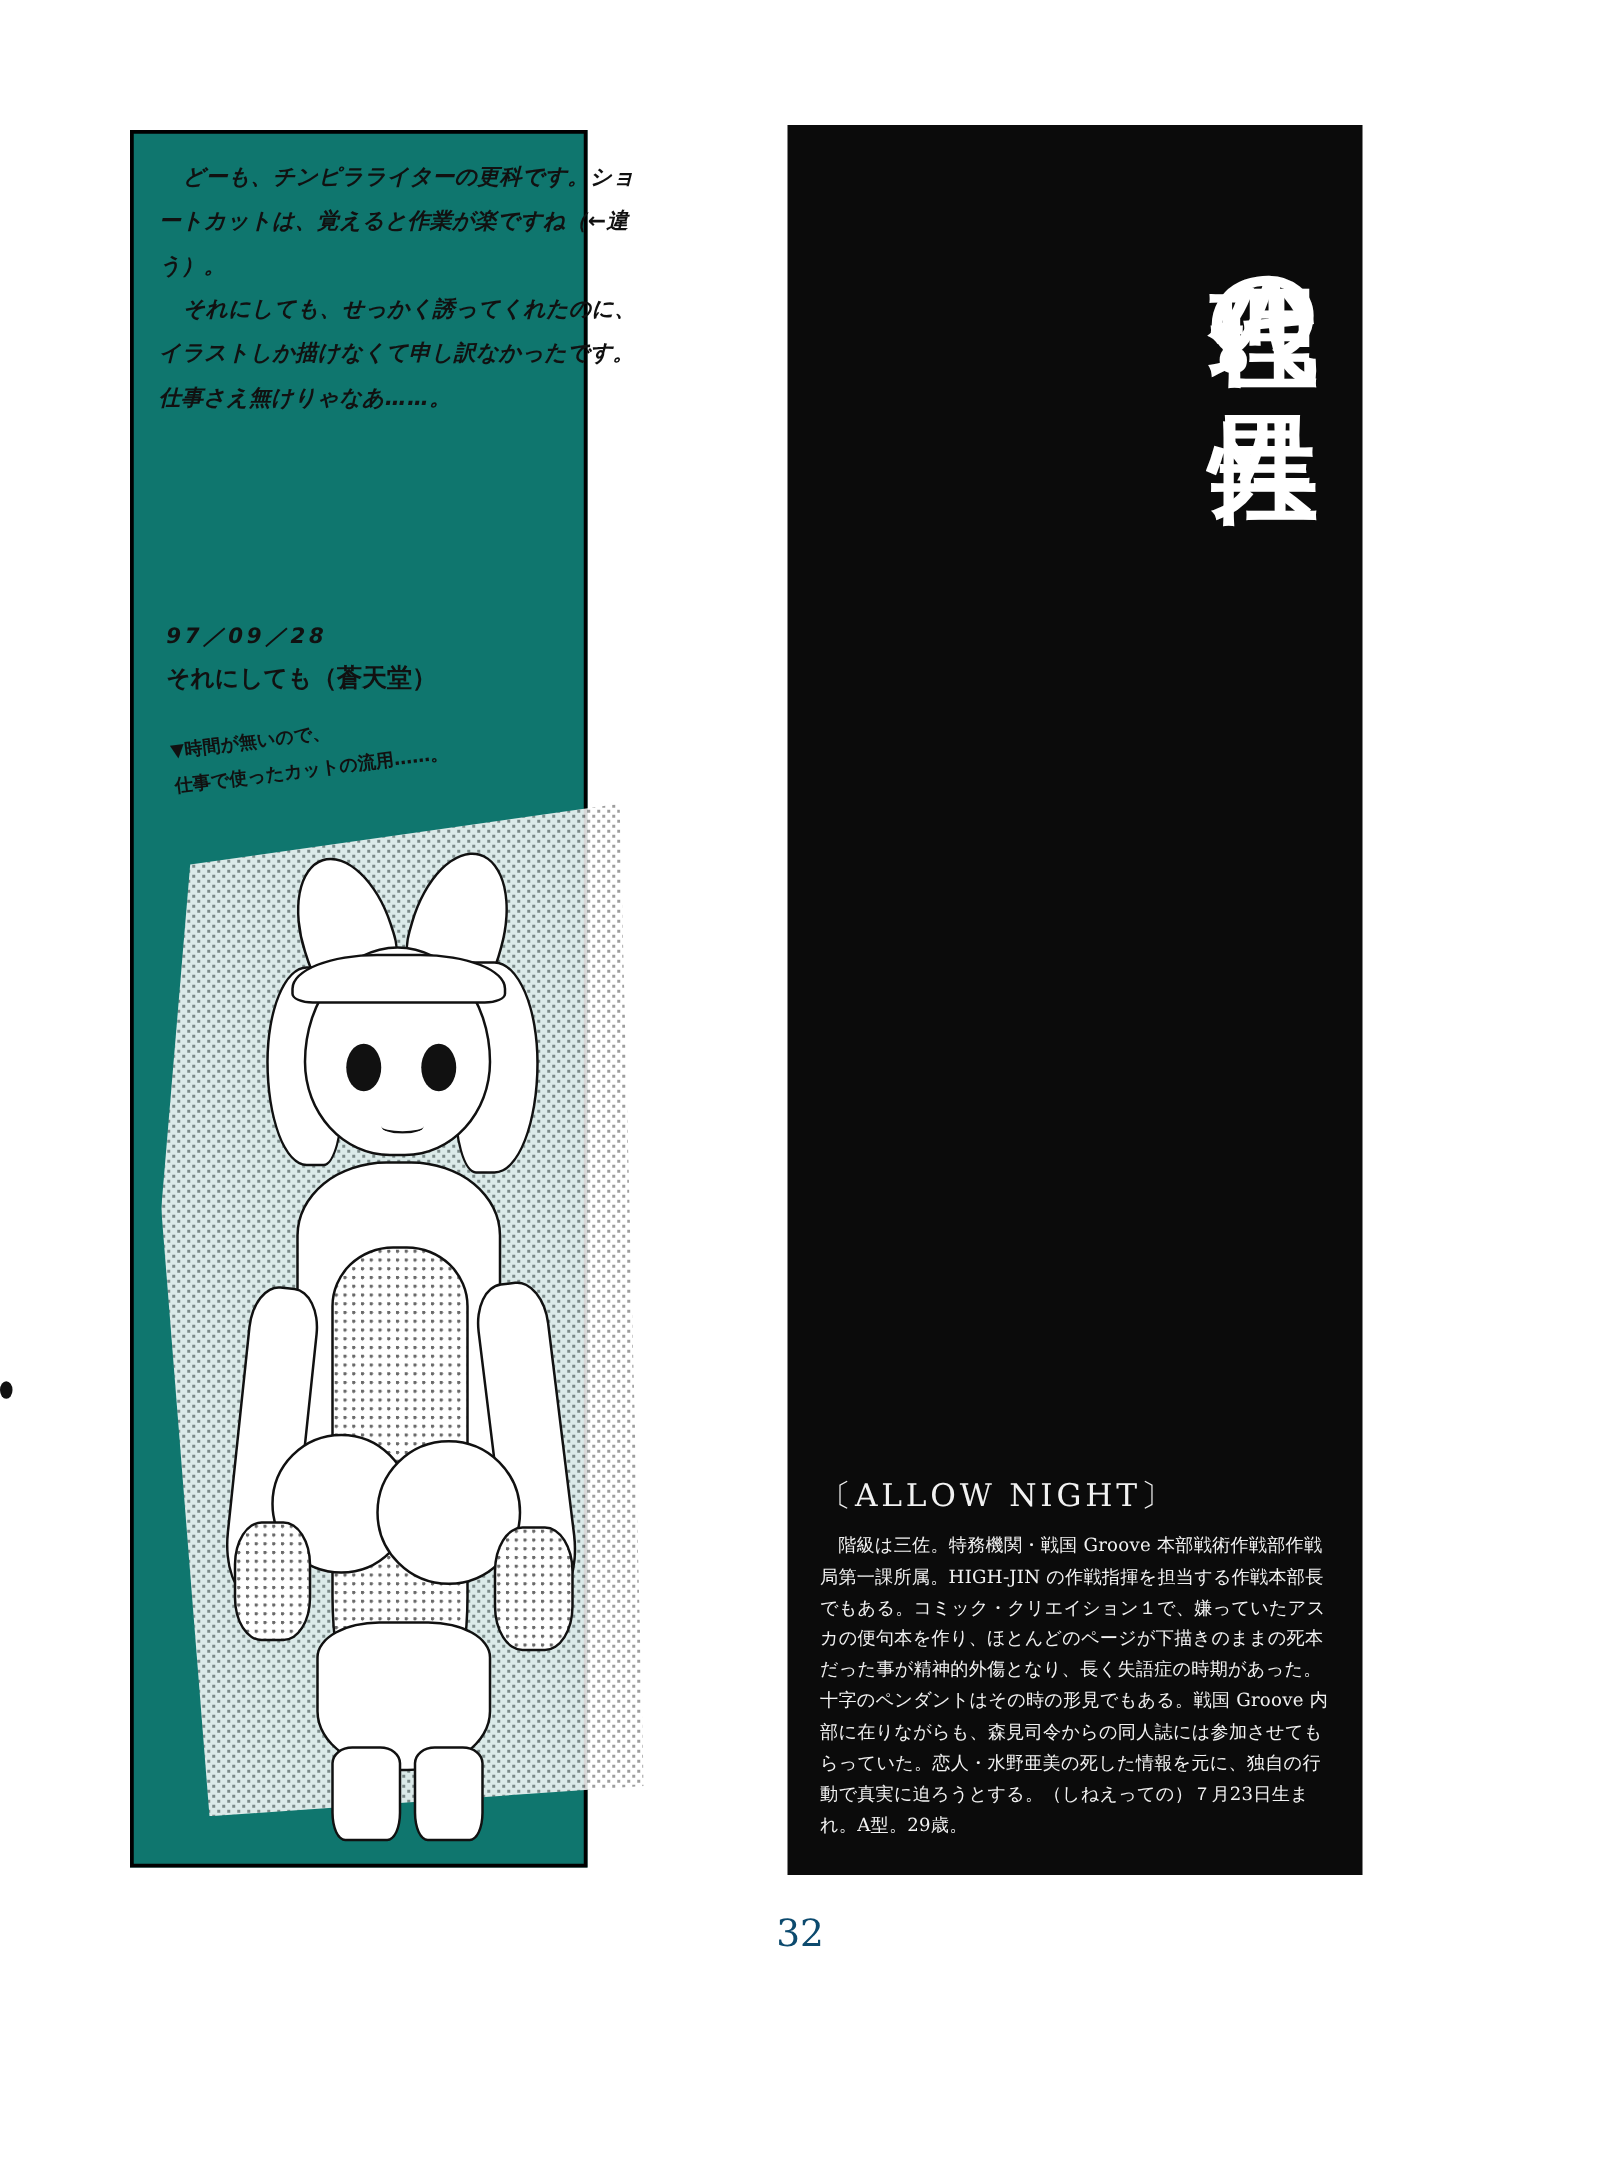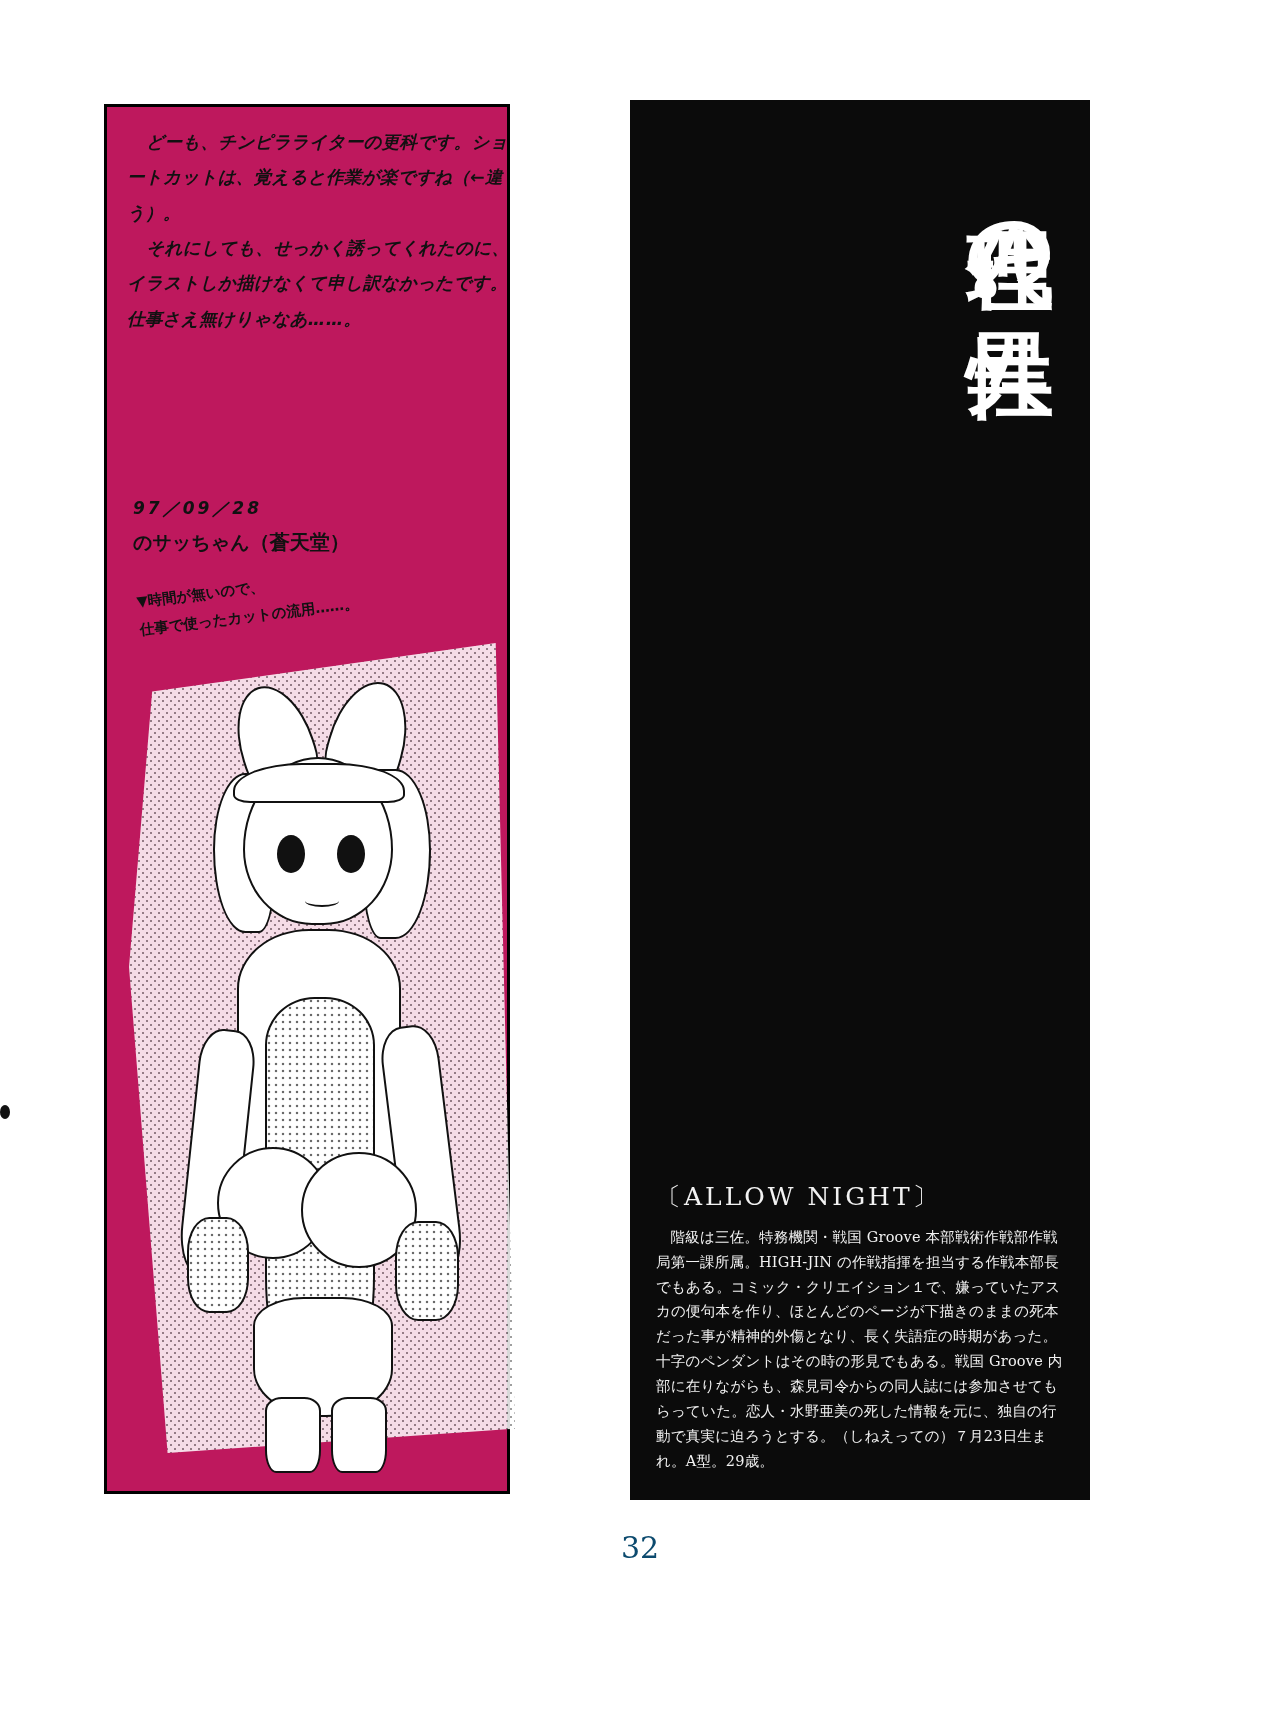--- a/index.html
+++ b/index.html
@@ -13,25 +13,25 @@
     position: relative;
     font-family: "DejaVu Sans", sans-serif;
     overflow: hidden;
   }
 
   
   #left-panel {
     position: absolute;
     left: 104px;
     top: 104px;
-    width: 406px;
+    width: 366px;
     height: 1390px;
     border: 3px solid #000;
     box-sizing: border-box;
-    background: #be185d;
+    background: #0f766e;
   }
 
   #afterword-text {
     position: absolute;
     left: 20px;
     top: 18px;
     width: 392px;
     font-family: "DejaVu Sans", sans-serif;
     font-size: 17.5px;
     line-height: 2.02;
@@ -294,21 +294,21 @@
 <div id="left-panel">
 
   <div id="afterword-text">
     <p>どーも、チンピラライターの更科です。ショートカットは、覚えると作業が楽ですね（←違う）。</p>
     <p>それにしても、せっかく誘ってくれたのに、イラストしか描けなくて申し訳なかったです。仕事さえ無けりゃなあ……。</p>
   </div>
 
   <div id="date-line">97／09／28</div>
 
   <div id="author-line">
-    <span>のサッちゃん</span><span class="circle">（蒼天堂）</span>
+    <span>それにしても</span><span class="circle">（蒼天堂）</span>
   </div>
 
   <div id="cut-caption" style="white-space: pre-line;">▼時間が無いので、
 仕事で使ったカットの流用……。</div>
 
   <div id="illustration">
     <div class="halftone"></div>
 
     <div class="fig" id="fig-ear-l"></div>
     <div class="fig" id="fig-ear-r"></div>

